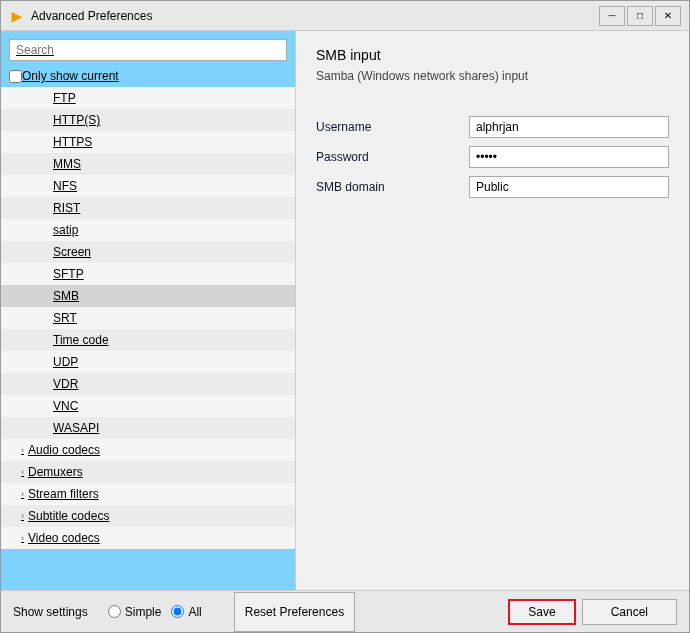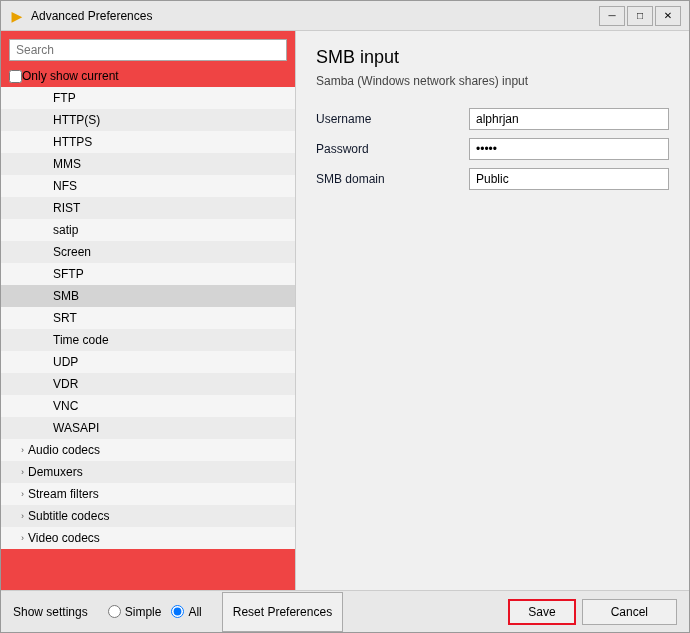--- a/index.html
+++ b/index.html
@@ -62,25 +62,26 @@
       font-size: 10px;
       color: #000;
     }
     .content {
       display: flex;
       flex: 1;
       overflow: hidden;
     }
     .sidebar {
       width: 295px;
-      background: #ef4444;
+      background: #7dd3fc;
       border-right: 1px solid #ccc;
       display: flex;
       flex-direction: column;
       flex-shrink: 0;
+      text-decoration: underline;
     }
     .search-box {
       margin: 8px 8px 4px 8px;
       height: 22px;
       border: 1px solid #aaa;
       background: white;
       padding: 2px 6px;
       font-size: 12px;
       color: #aaa;
       outline: none;
@@ -141,29 +142,29 @@
       color: #555;
     }
     .main-panel {
       flex: 1;
       background: #f0f0f0;
       padding: 16px 20px;
       display: flex;
       flex-direction: column;
     }
     .panel-title {
-      font-size: 18px;
+      font-size: 14px;
       font-weight: normal;
       color: #000;
       margin-bottom: 6px;
     }
     .panel-subtitle {
       font-size: 12px;
       color: #444;
-      margin-bottom: 20px;
+      margin-bottom: 33px;
     }
     .form-table {
       display: grid;
       grid-template-columns: auto 200px;
       gap: 8px 12px;
       align-items: center;
     }
     .form-label {
       font-size: 12px;
       color: #0f172a;
@@ -188,21 +189,21 @@
       gap: 12px;
     }
     .show-settings-label {
       font-size: 12px;
       margin-right: 8px;
     }
     .radio-group {
       display: flex;
       gap: 10px;
       align-items: flex-end;
-      margin-right: 8px;
+      margin-right: 20px;
     }
     .radio-item {
       display: flex;
       align-items: center;
       gap: 4px;
       font-size: 12px;
       cursor: pointer;
     }
     .reset-btn {
       height: 40px;

